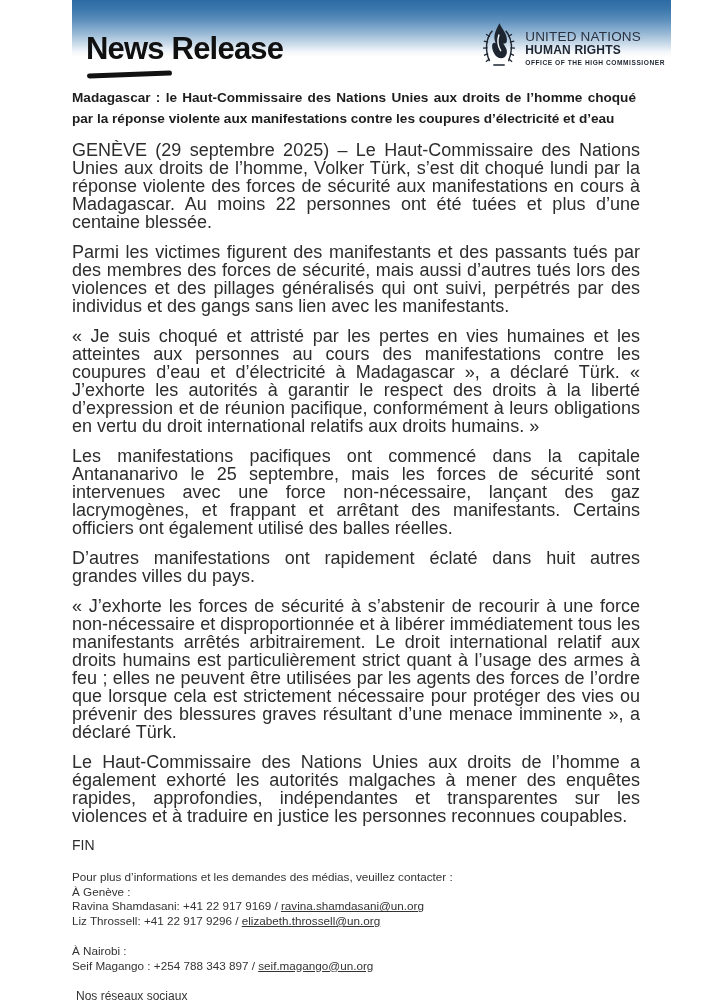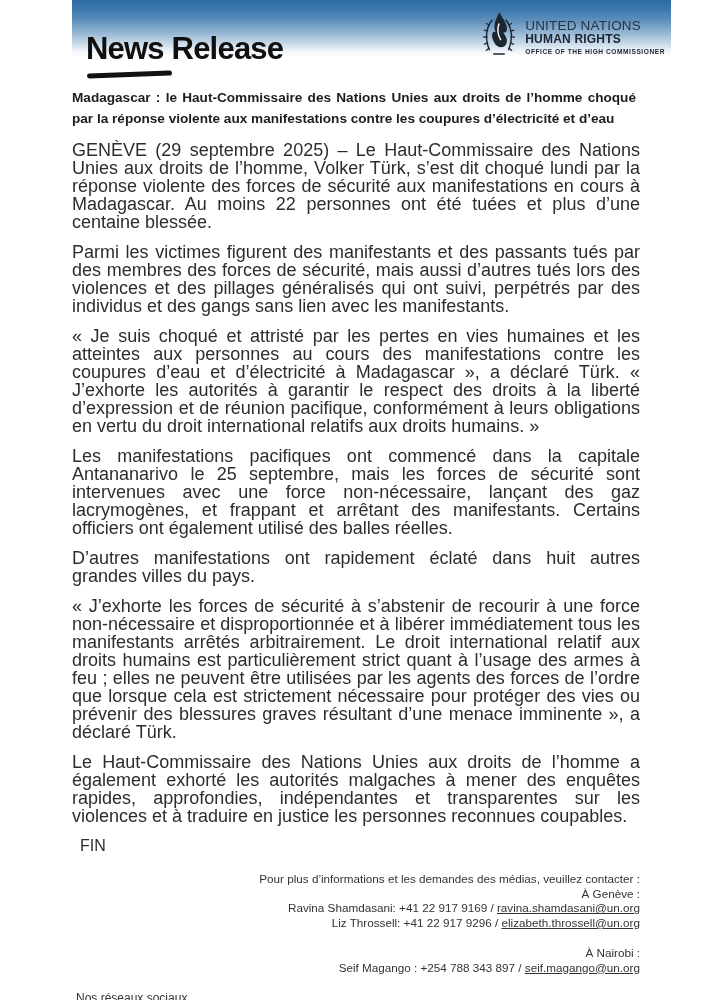--- a/index.html
+++ b/index.html
@@ -27,21 +27,21 @@
     transform:scaleY(1.04);
     white-space:nowrap;
   }
   .logotype-underline {
     position:absolute; left:87px; top:72px;
     width:85px; height:5px;
     background:#121212; border-radius:3px;
     transform:rotate(-2deg);
   }
   .logo {
-    position:absolute; right:41px; top:10px;
+    position:absolute; right:41px; top:21px;
     display:flex; align-items:center; gap:7px;
   }
   .logo-text { display:flex; flex-direction:column; line-height:1.06; }
   .logo-l1 { font-size:13.5px; font-weight:400; color:#2a3240; letter-spacing:0.2px; }
   .logo-l2 { font-size:12px;  font-weight:bold; color:#1d2531; letter-spacing:0.2px; }
   .logo-l3 { font-size:6.6px; font-weight:bold; color:#1d2531; letter-spacing:0.55px; margin-top:2px; }
   
   .content {
     position:absolute; left:72px; top:88px; width:568px;
   }
@@ -50,23 +50,23 @@
     color:#1c1c1c; margin:0 0 22px 0;
   }
   .title {
     font-weight:bold; font-size:13.6px; line-height:20.5px;
     text-align:justify; color:#1d1d1d; margin:0 4px 12px 0;
   }
   .content p.body {
     font-size:18px; line-height:18px; text-align:justify;
     margin:0 0 12px 0; color:#2d2d2d;
   }
-  .fin { font-size:16px; margin:3px 0 17px 8px; color:#2d2d2d; }
+  .fin { font-size:14px; margin:3px 0 17px 0; color:#2d2d2d; }
   
-  .contacts p { margin:0; font-size:11.7px; line-height:14.7px; color:#333;text-align:right; }
+  .contacts p { margin:0; font-size:11.7px; line-height:14.7px; color:#333; }
   .contacts .loc-nairobi { margin-top:15px; }
   .email { color:#333; text-decoration:underline; cursor:pointer; }
   .social { margin-top:14px; }
   .social p { margin:4px; font-size:12px; line-height:18px; color:#333; }
 </style>
 </head>
 <body>
 
 <div class="page">
 

